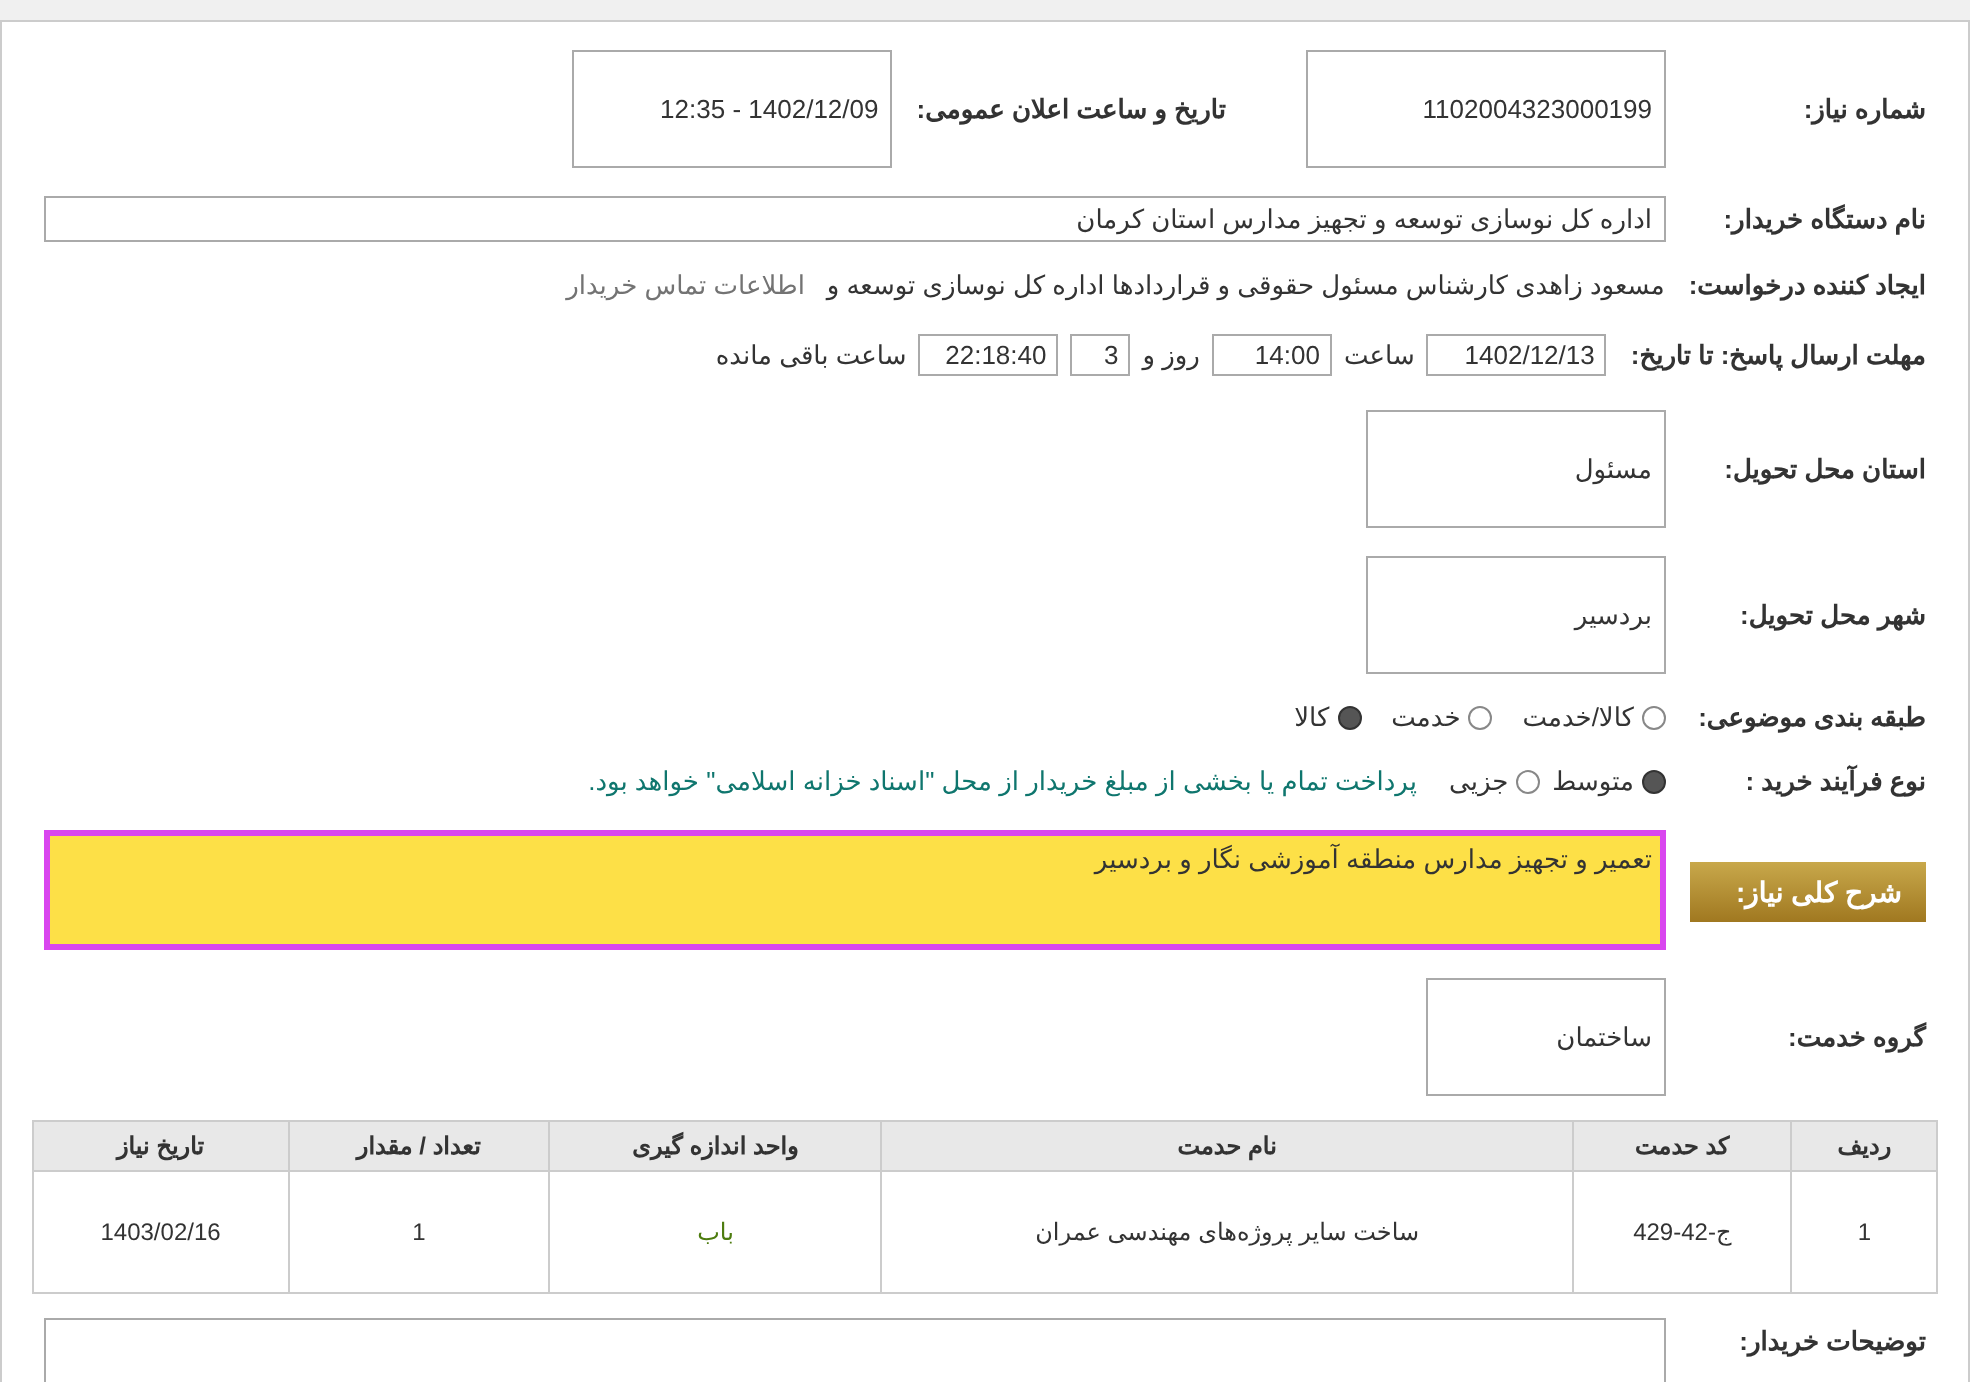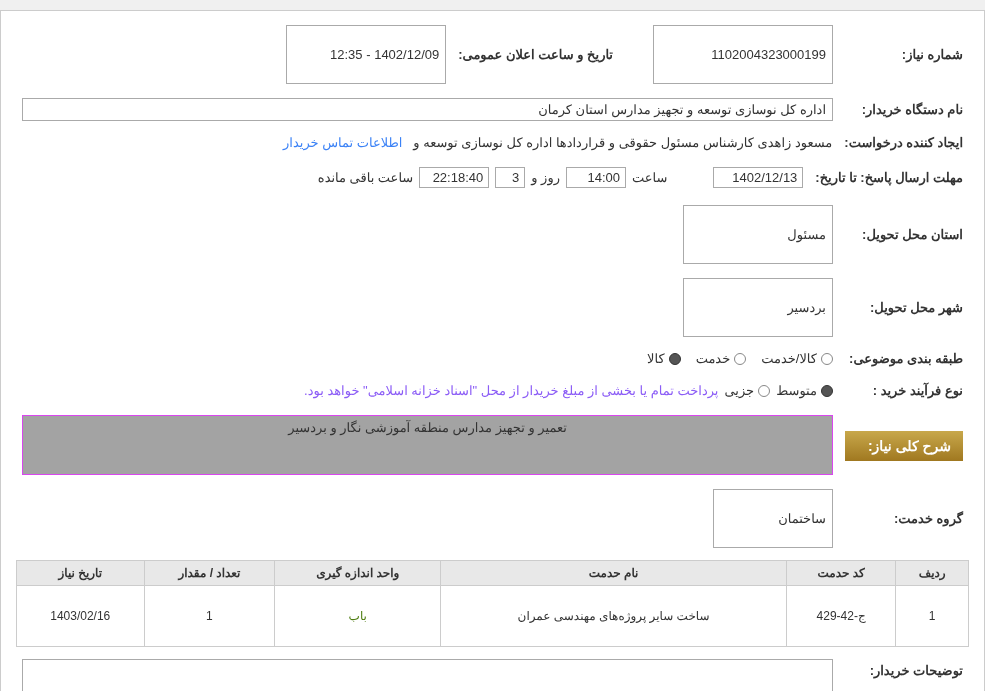--- a/index.html
+++ b/index.html
@@ -58,21 +58,21 @@
     .input-box-full {
       border: 1px solid #aaa;
       background: #fff;
       padding: 3px 6px;
       display: block;
       width: 100%;
       min-height: 22px;
       direction: rtl;
     }
     .blue-link {
-      color: #3b82f6;
+      color: #737373;
       text-decoration: none;
     }
     .section-divider {
       background: linear-gradient(to bottom, #c8a84b, #a07820);
       color: #fff;
       font-size: 14px;
       font-weight: bold;
       text-align: right;
       padding: 7px 12px;
       margin: 8px 0 6px 0;
@@ -155,25 +155,25 @@
       min-height: 70px;
       border: 1px solid #aaa;
       padding: 4px;
       direction: rtl;
       resize: vertical;
       background: #fff;
     }
     .description-box {
       width: 100%;
       min-height: 60px;
-      border: 1px solid #d946ef;
+      border: 3px solid #d946ef;
       padding: 4px;
       direction: rtl;
-      background: #a3a3a3;
-      text-align: center;
+      background: #fde047;
+      text-align: right;
     }
     .row-flex {
       display: flex;
       align-items: center;
       direction: rtl;
       gap: 6px;
       margin: 3px 0;
     }
   </style>
 </head>
@@ -222,21 +222,21 @@
       </tr>
     </tbody>
       </table>
 
     <table class="info-table">
       <tbody>
           <tr>
         <td class="label-cell" style="width:130px;">مهلت ارسال پاسخ: تا تاریخ:</td>
         <td class="value-cell">
           <div class="row-flex">
-            <div class="small-input" style="min-width:90px;margin-left:40px;">1402/12/13</div>
+            <div class="small-input" style="min-width:90px;">1402/12/13</div>
             <span>ساعت</span>
             <div class="small-input" style="min-width:60px;">14:00</div>
             <span>روز و</span>
             <div class="small-input" style="min-width:30px;">3</div>
             <div class="small-input" style="min-width:70px;">22:18:40</div>
             <span>ساعت باقی مانده</span>
           </div>
         </td>
       </tr>
     </tbody>
@@ -295,21 +295,21 @@
         <td class="value-cell">
           <div class="row-flex">
             <div class="radio-item">
               <span class="radio-circle selected"></span>
               <span>متوسط</span>
             </div>
             <div class="radio-item">
               <span class="radio-circle"></span>
               <span>جزیی</span>
             </div>
-            <span style="color:#8b5cf6;">پرداخت تمام یا بخشی از مبلغ خریدار از محل "اسناد خزانه اسلامی" خواهد بود.</span>
+            <span style="margin-right:10px; color:#0f766e;">پرداخت تمام یا بخشی از مبلغ خریدار از محل "اسناد خزانه اسلامی" خواهد بود.</span>
           </div>
         </td>
       </tr>
     </tbody>
       </table>
 
     <table class="info-table">
       <tbody>
           <tr>
         <td style="width:130px;">

